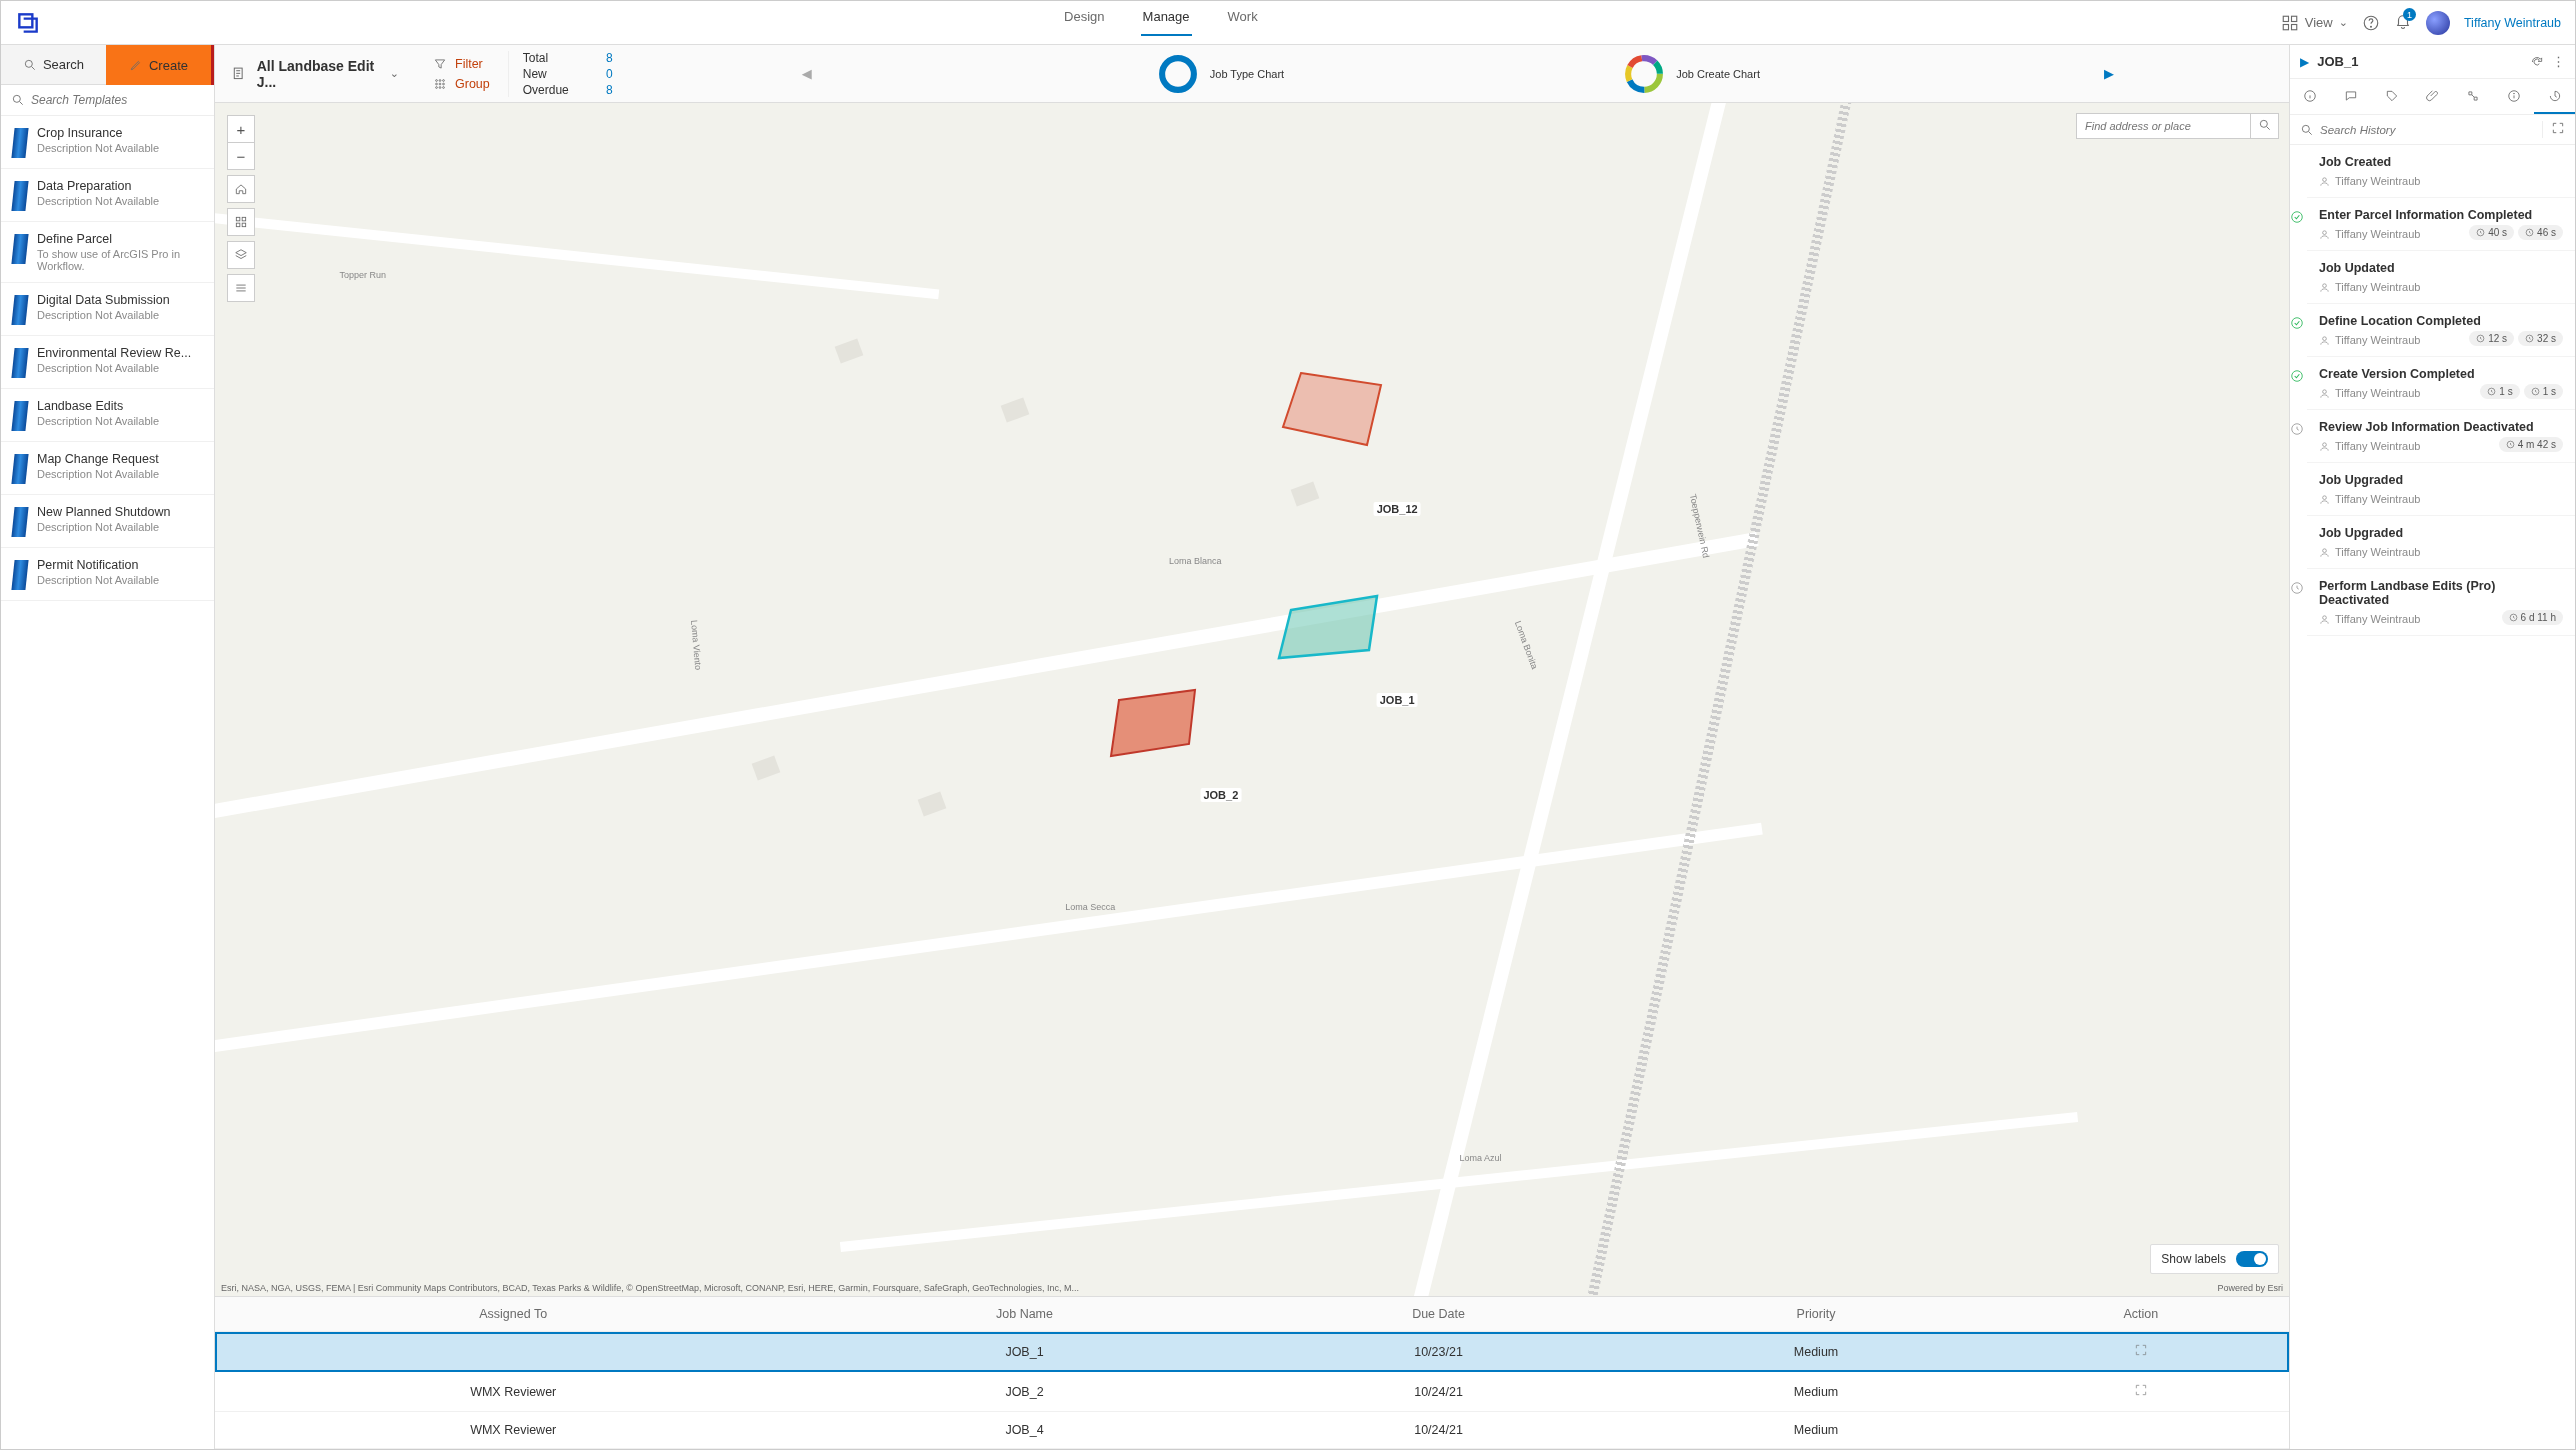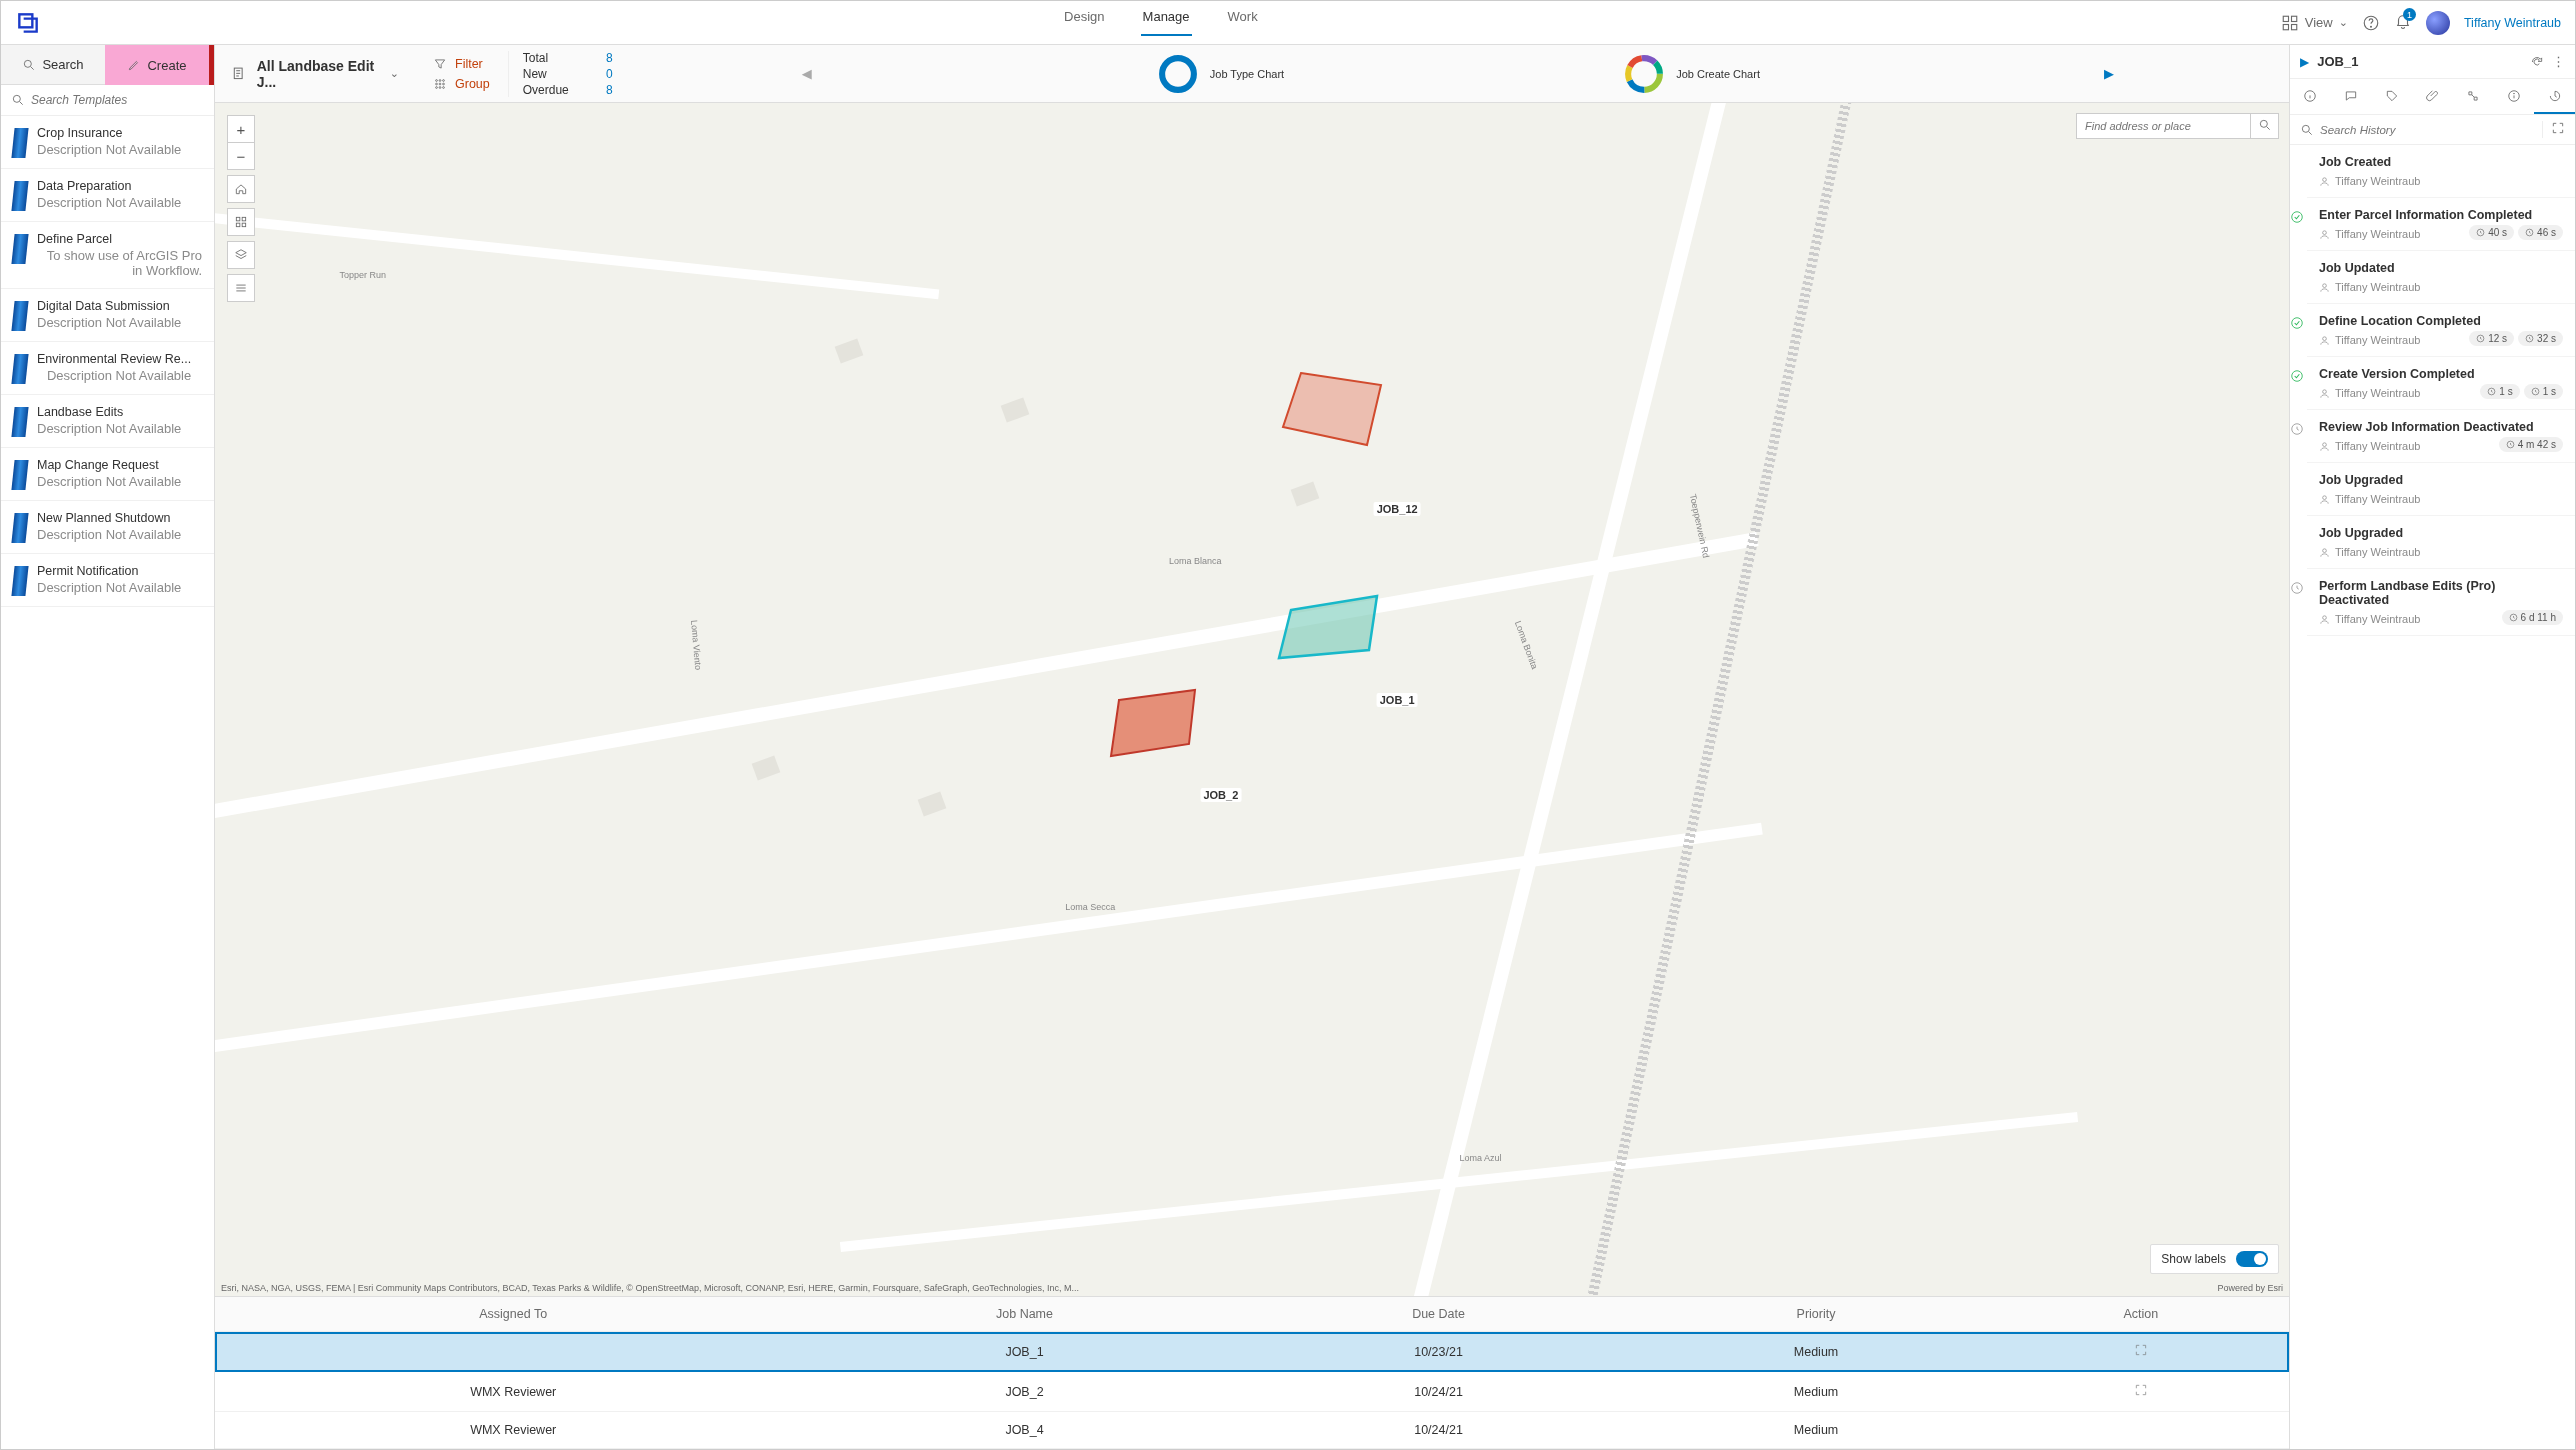--- a/index.html
+++ b/index.html
@@ -21,28 +21,28 @@
 .avatar { width:24px; height:24px; border-radius:50%; background:radial-gradient(circle at 35% 35%,#8a9fff 0%,#3a4ab0 80%); }
 .user-nm { color:#0079c1; font-size:12.5px; }
 
 
 .main { flex:1; display:flex; overflow:hidden; }
 
 
 .lpanel { width:214px; border-right:1px solid #ddd; display:flex; flex-direction:column; background:#fff; }
 .ltabs { display:flex; height:40px; }
 .ltab { flex:1; display:flex; align-items:center; justify-content:center; gap:6px; background:#f4f4f4; border-bottom:1px solid #ddd; cursor:pointer; font-size:13px; }
-.ltab.active { background:#f9a8d4; border-bottom:none; border-right:5px solid #b91c1c; }
+.ltab.active { background:#f97316; border-bottom:none; border-right:3px solid #b91c1c; }
 .srch { display:flex; align-items:center; gap:6px; padding:8px 10px; border-bottom:1px solid #eee; }
 .srch input { border:none; outline:none; font-size:12px; font-style:italic; color:#999; flex:1; }
 .tlist { overflow-y:auto; flex:1; }
 .titem { display:flex; gap:10px; padding:10px 12px; border-bottom:1px solid #f0f0f0; cursor:pointer; }
 .tico { width:14px; height:30px; background:linear-gradient(90deg,#0a4a9a 0%,#2e8be0 45%,#0a4a9a 100%); transform:skewX(-6deg); flex-shrink:0; margin-top:2px; }
 .titem .tt { font-size:12.5px; color:#323232; margin-bottom:2px; }
-.titem .td { font-size:13px; color:#8a8a8a;text-align:right; }
+.titem .td { font-size:11px; color:#8a8a8a; }
 
 
 .center { flex:1; display:flex; flex-direction:column; overflow:hidden; }
 
 
 .tbar { display:flex; align-items:center; height:58px; border-bottom:1px solid #ddd; background:#fafafa; }
 .jtype { display:flex; align-items:center; gap:10px; padding:0 16px; width:200px; }
 .jtype-txt { font-size:14px; font-weight:600; }
 .chev { font-size:11px; color:#6a6a6a; cursor:pointer; }
 .fgrp { display:flex; flex-direction:column; gap:6px; padding:0 18px; font-size:12.5px; color:#c2410c; }

